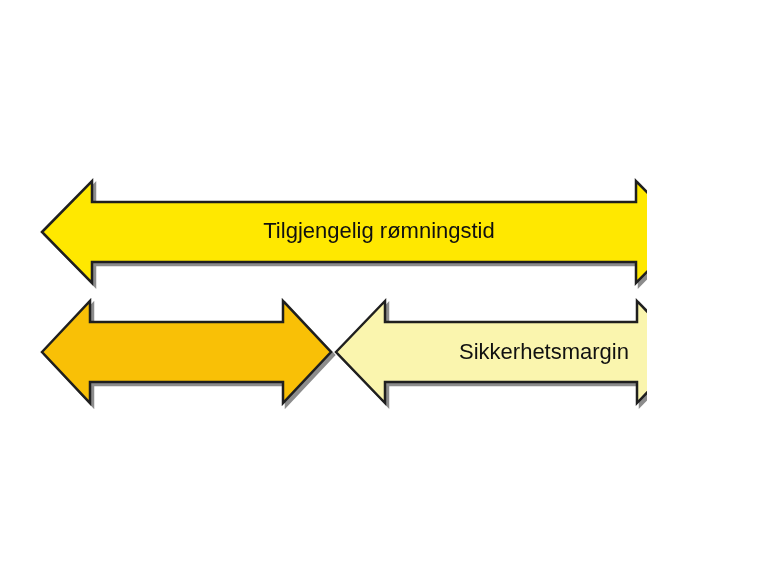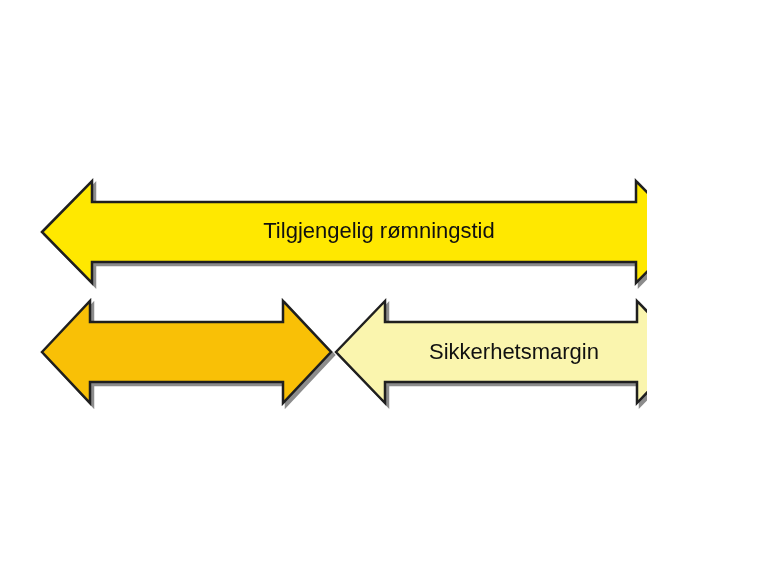--- a/index.html
+++ b/index.html
@@ -32,21 +32,21 @@
     position: absolute;
     transform: translate(-50%, -50%);
     white-space: nowrap;
     font-size: 22px;
     line-height: 1;
     color: #111111;
     letter-spacing: 0px;
   }
   .label-available { left: 379px; top: 231px; }
   .label-required  { left: 185px; top: 352px; }
-  .label-safety    { left: 514px; top: 352px; }
+  .label-safety    { left: 544px; top: 352px; }
 </style>
 </head>
 <body>
 
 <div class="canvas">
 
   <svg class="diagram-svg" viewBox="0 0 768 562" aria-hidden="true">
 
     <polygon class="arrow-shape" points="42,232 92,181 92,202 636,202 636,181 686,232 636,283 636,262 92,262 92,283" fill="#ffe800"></polygon>
 

